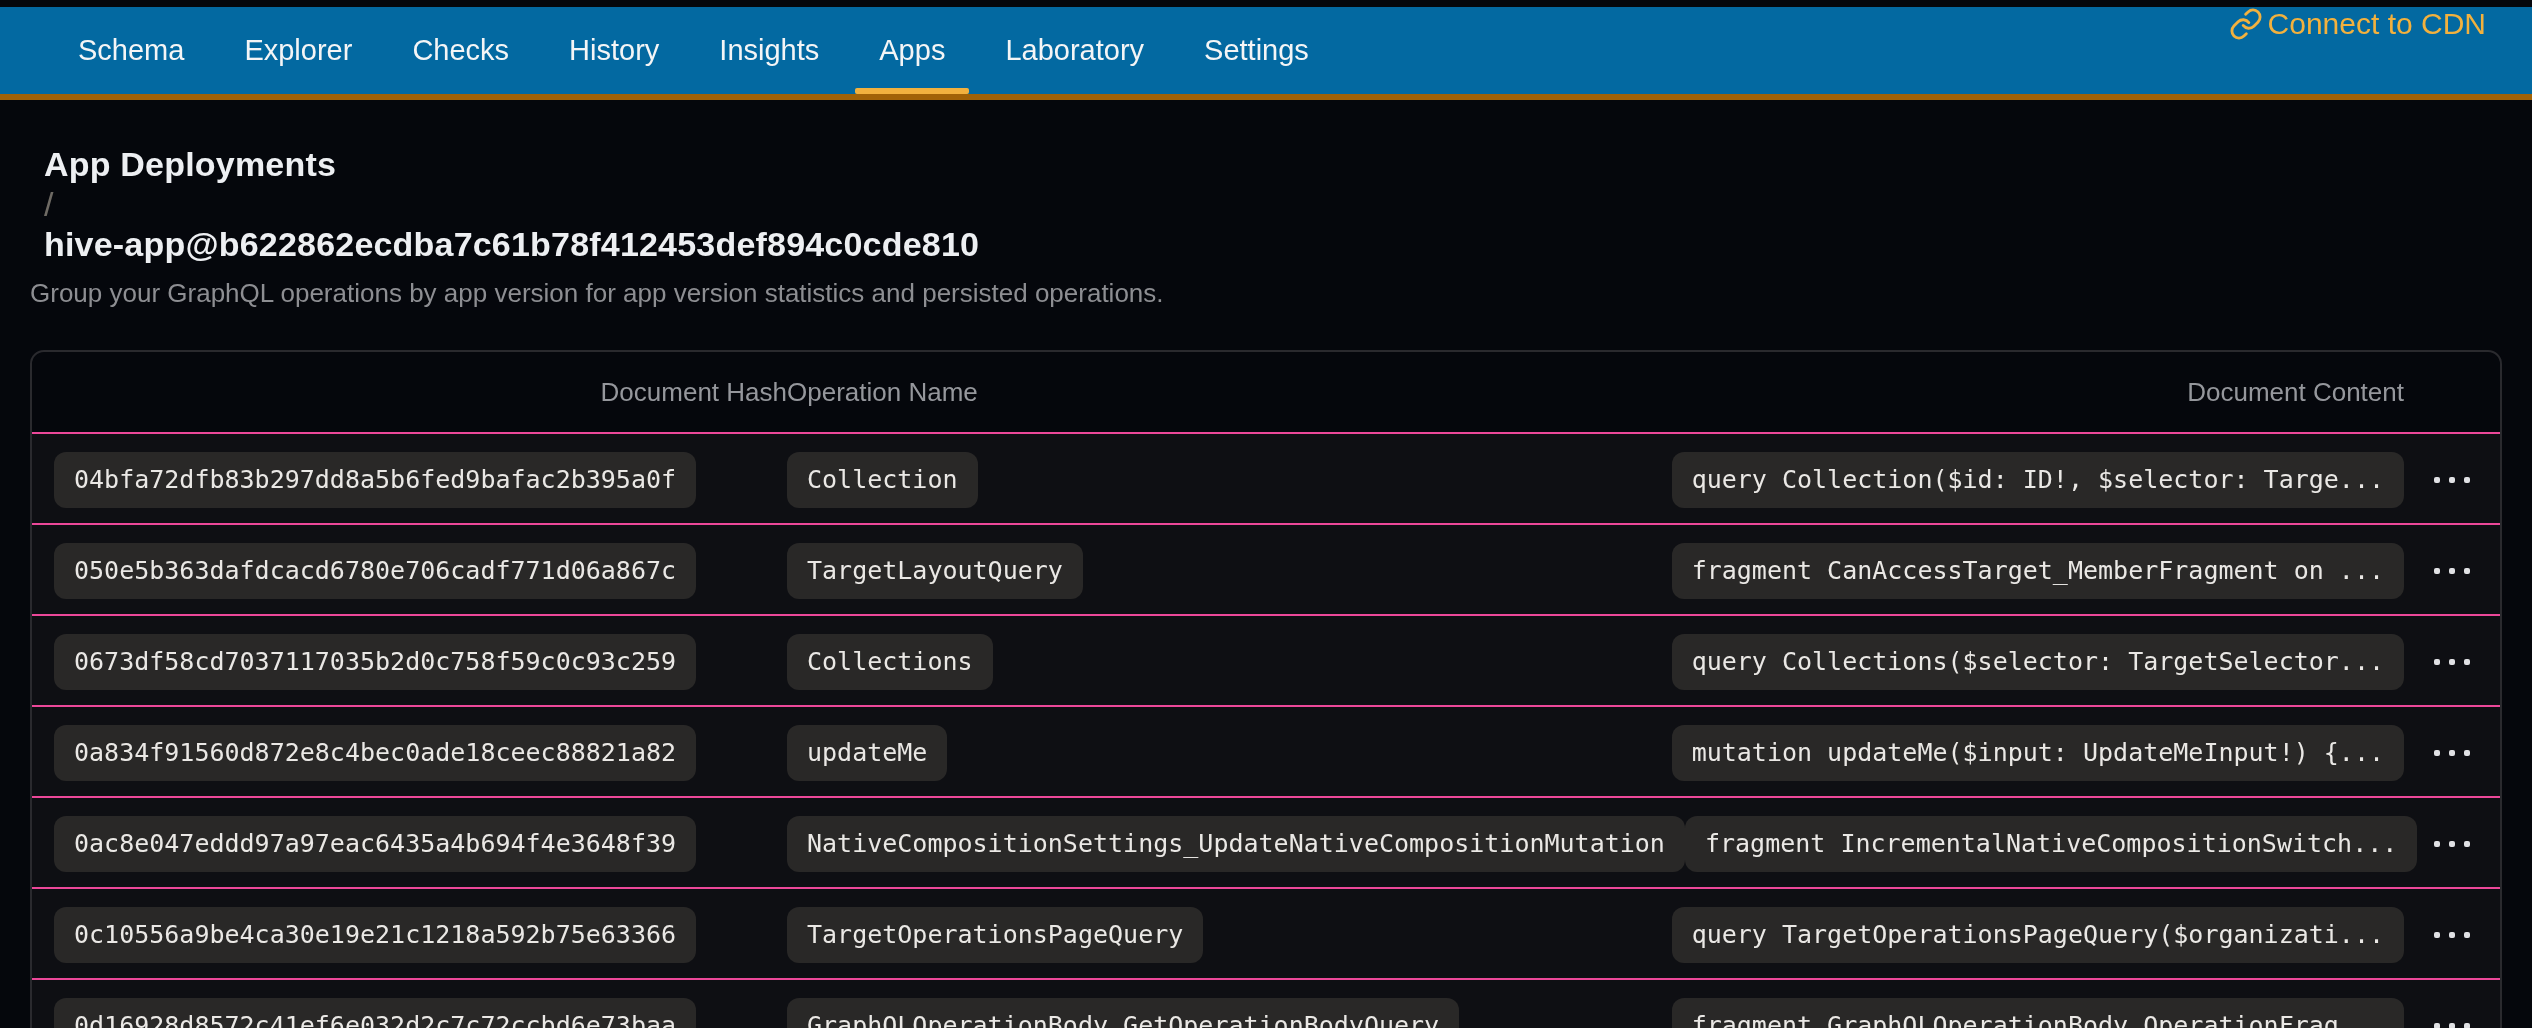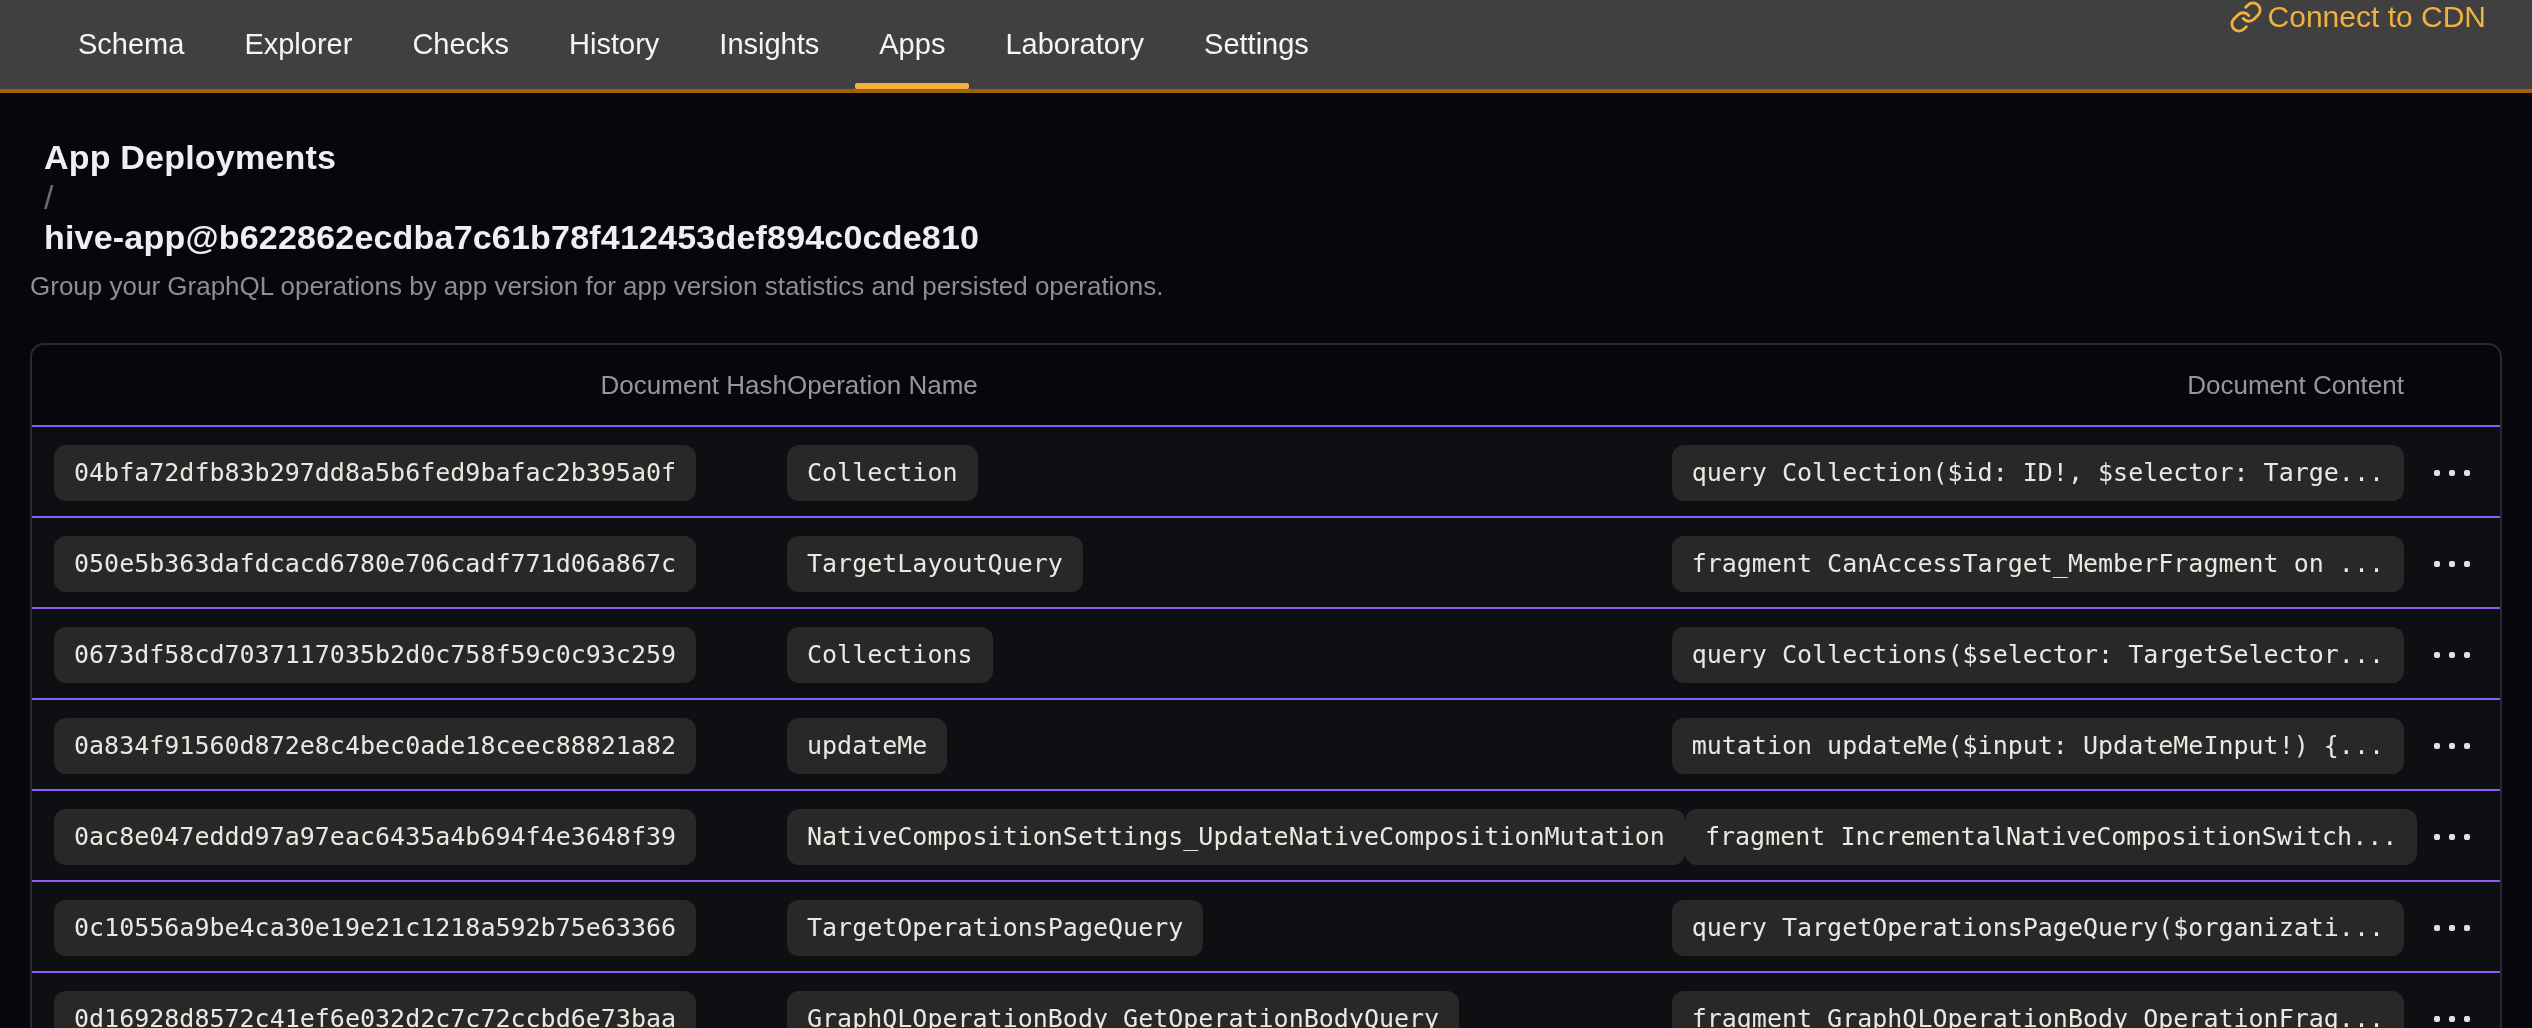--- a/index.html
+++ b/index.html
@@ -9,23 +9,24 @@
     font-family: "Liberation Sans", sans-serif;
     color: #edeff2;
   }
 
   
   .topnav {
     height: 93px;
     display: flex;
     align-items: stretch;
     justify-content: space-between;
-    border-bottom: 4px solid #a16207;
+    border-bottom: 6px solid #a16207;
     padding: 0 46px 0 48px;
-    background: #404040;
+    background: #0369a1;
+    margin-top: 7px;
   }
   .tabs { display: flex; align-items: stretch; }
   .tab {
     position: relative;
     display: flex;
     align-items: center;
     padding: 0 30px;
     font-size: 29px;
     color: #f4f5f6;
     cursor: pointer;
@@ -103,21 +104,21 @@
     justify-content: space-between;
     align-items: center;
   }
   .tbody .row {
     display: grid;
     grid-template-columns: 733px minmax(0,1fr) 96px;
     align-items: center;
     height: 91px;
     padding-left: 22px;
     background: #0e0f13;
-    border-top: 2px solid #8b5cf6;
+    border-top: 2px solid #ec4899;
   }
   .cell-mid {
     display: flex;
     justify-content: space-between;
     align-items: center;
     min-width: 0;
   }
   .chip {
     display: inline-block;
     font-family: "DejaVu Sans Mono", monospace;

